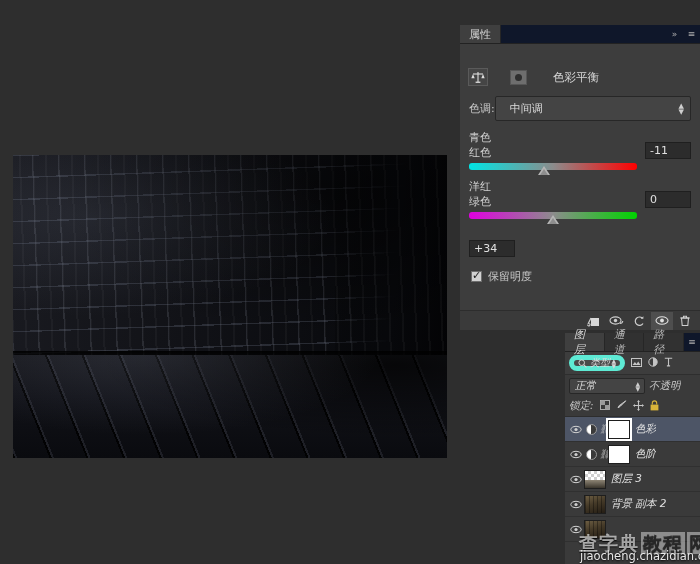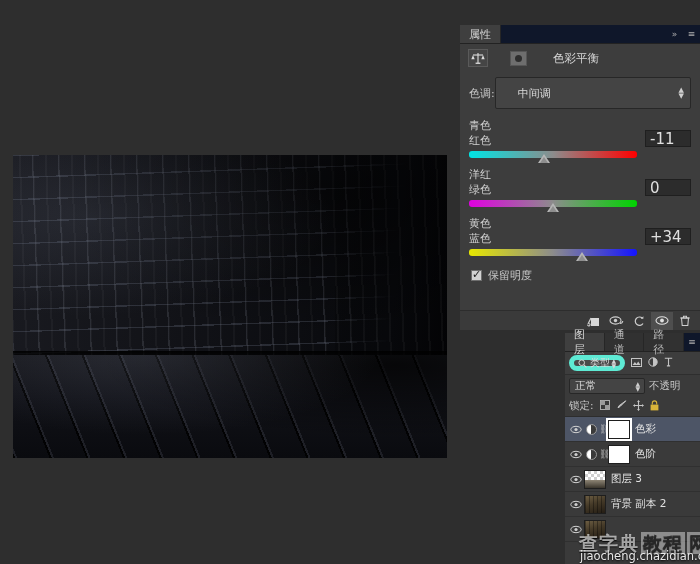--- a/index.html
+++ b/index.html
@@ -78,41 +78,41 @@
     width:17px; display:flex; align-items:center; justify-content:center;
     color:#b0b0b0; font-size:9px;
   }
 
   
   #properties-panel { left:460px; top:25px; width:240px; height:305px; background:#3d3d3d; }
   #prop-body { position:relative; height:286px; background:#3d3d3d; }
 
   .adj-titlerow {
     display:flex; align-items:center; gap:22px;
-    padding:5px 0 6px 8px;
+    padding:24px 0 6px 8px;
     font-family:Liberation Mono, monospace;
   }
   .icon-box {
     width:20px; height:18px; border:1px solid #5a5a5a; background:#454545;
     display:flex; align-items:center; justify-content:center;
   }
   .mask-chip {
     width:17px; height:15px; background:#6e6e6e;
     display:flex; align-items:center; justify-content:center;
     border:1px solid #565656;
   }
   .mask-dot { width:7px; height:7px; border-radius:50%; background:#2e2e2e; }
   .adj-title { font-size:11.5px; color:#d6d6d6; margin-left:4px; }
 
   .row-tone { display:flex; align-items:center; padding:4px 9px 0 9px; }
   .lbl { font-size:11px; color:#c8c8c8; white-space:nowrap; }
   .select {
-    flex:1; height:32px; background:#444; border:1px solid #272727;
+    flex:1; height:25px; background:#444; border:1px solid #272727;
     border-radius:2px; display:flex; align-items:center;
-    padding:0 22px; font-size:11px; color:#dcdcdc; position:relative;
+    padding:0 14px; font-size:11px; color:#dcdcdc; position:relative;
   }
   .select .arrows {
     position:absolute; right:6px; font-size:7px; line-height:6px;
     color:#cfcfcf; text-align:center;
   }
 
   .slider-block { padding:9px 9px 0 9px; }
   .slider-row { display:flex; align-items:flex-start; gap:8px; }
   .slider-col { flex:1; }
   .slider-labels { display:flex; justify-content:space-between; margin-bottom:3px;flex-direction:column; }
@@ -126,21 +126,21 @@
     border-left:6px solid transparent; border-right:6px solid transparent;
     border-bottom:9px solid #b5b5b5;
   }
   .knob::after {
     content:""; position:absolute; left:-4px; top:3px;
     border-left:4px solid transparent; border-right:4px solid transparent;
     border-bottom:6px solid #8e8e8e;
   }
   .numbox {
     width:46px; height:17px; background:#2c2c2c; border:1px solid #1f1f1f;
-    color:#e0e0e0; font-size:15px; display:flex; align-items:center;
+    color:#e0e0e0; font-size:11px; display:flex; align-items:center;
     padding:0 4px; margin-top:12px;
   }
 
   .check-row { display:flex; align-items:center; gap:6px; padding:12px 0 0 11px; }
   .checkbox {
     width:11px; height:11px; background:#d2d2d2; border:1px solid #6e6e6e;
     position:relative;
   }
   .checkbox::after {
     content:"✓"; position:absolute; left:0px; top:-3px;
@@ -153,21 +153,21 @@
     display:flex; align-items:center; justify-content:flex-end;
     padding-right:4px; gap:1px;
   }
   .foot-btn {
     width:22px; height:18px; display:flex; align-items:center;
     justify-content:center; color:#c6c6c6;
   }
   .foot-btn.on { background:#4e4e4e; }
 
   
-  #layers-panel { left:565px; top:333px; width:135px; height:231px; background:#3a3a3a; }
+  #layers-panel { left:565px; top:333px; width:135px; height:231px; background:#3a3a3a;font-style:italic; }
 
   .filter-row {
     display:flex; align-items:center; gap:4px;
     padding:3px 4px; background:#3d3d3d; border-bottom:1px solid #2e2e2e;
   }
   .filter-select {
     width:56px; height:16px; background:#4a4a4a; border:5px solid #5eead4;
     border-radius:8px; display:flex; align-items:center; gap:3px;
     padding:0 4px; font-size:10px; color:#dcdcdc; position:relative;
   }
@@ -336,29 +336,20 @@
             </div>
           </div>
           <div class="numbox">
             <span>0</span>
           </div>
         </div>
       </div>
 
       <div class="slider-block">
         <div class="slider-row">
-          <div class="slider-col">
-            <div class="slider-labels">
-              <span>黄色</span>
-              <span>蓝色</span>
-            </div>
-            <div class="track yb">
-              <div class="knob" id="knob2" style="left: 67%;"></div>
-            </div>
-          </div>
           <div class="numbox">
             <span>+34</span>
           </div>
         </div>
       </div>
 
       <div class="check-row">
         <div class="checkbox"></div>
         <div class="lbl">保留明度</div>
       </div>

